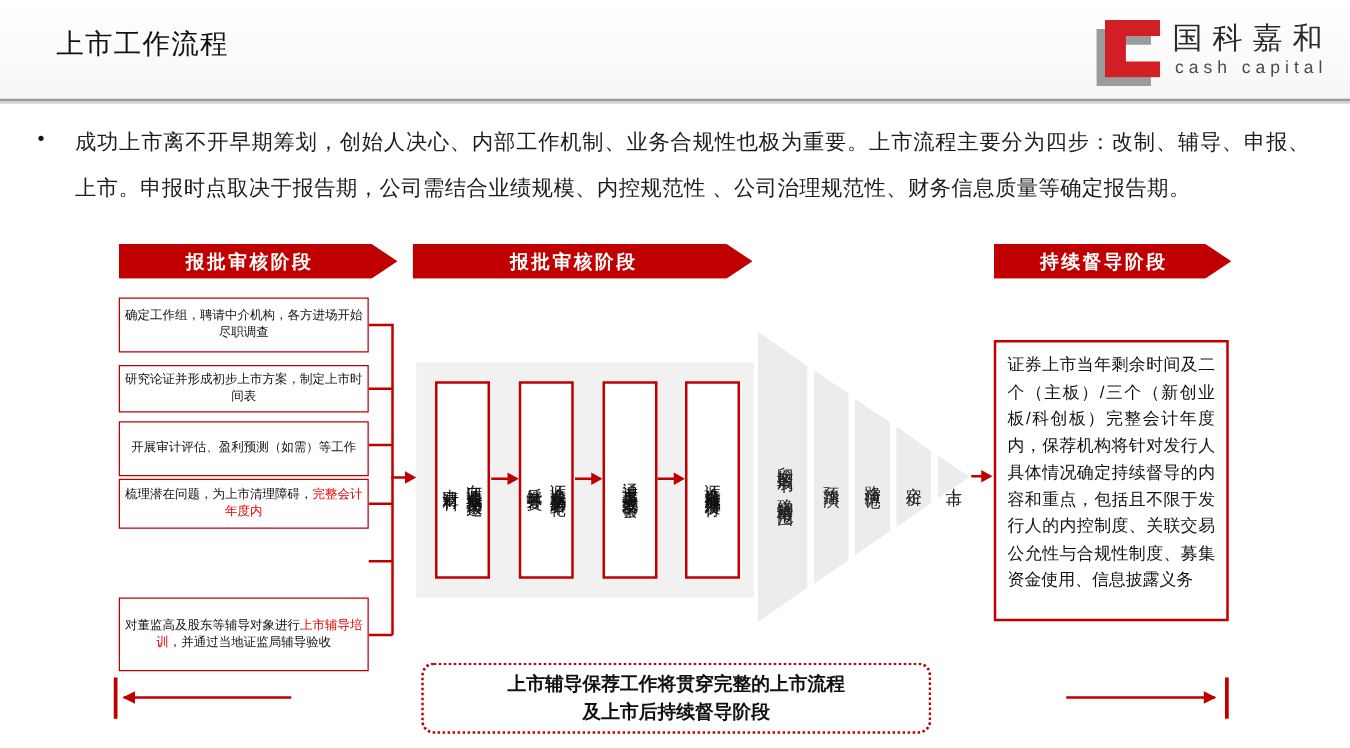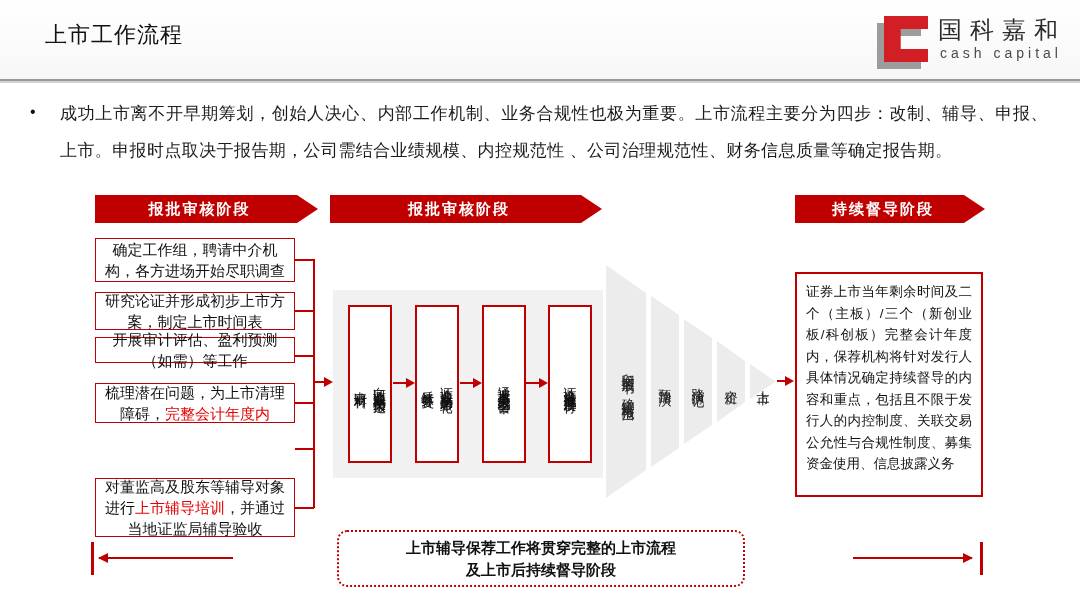--- a/index.html
+++ b/index.html
@@ -30,21 +30,21 @@
     font-size:15px;font-weight:bold;letter-spacing:2px;display:flex;align-items:center;justify-content:center;
     clip-path:polygon(0 0,calc(100% - 21px) 0,100% 50%,calc(100% - 21px) 100%,0 100%);
     padding-right:14px;box-sizing:border-box;}
   .b1{left:95px;width:223px;}
   .b2{left:330px;width:272px;}
   .b3{left:608px;width:177px;}
   .b4{left:795px;width:190px;}
   
   .pbox{position:absolute;left:95px;width:200px;border:1.5px solid #c00000;background:#fff;
     box-sizing:border-box;display:flex;align-items:center;justify-content:center;text-align:center;
-    font-size:15px;line-height:1.4;font-weight:500;color:#111;padding:2px 4px;}
+    font-size:10px;line-height:1.4;font-weight:500;color:#111;padding:2px 4px;}
   .em{color:#e60000;}
   
   .redline{position:absolute;background:#c00000;}
   .harrow{position:absolute;height:2px;background:#c00000;}
   .harrow::after{content:"";position:absolute;right:-8px;top:-4px;border-left:9px solid #c00000;
     border-top:5px solid transparent;border-bottom:5px solid transparent;}
   
   .panel{position:absolute;left:333px;top:290px;width:270px;height:188px;background:#f1f1f2;}
   .vbox{position:absolute;top:305px;width:44px;height:158px;border:2px solid #c00000;background:#fff;
     box-sizing:border-box;display:flex;align-items:center;justify-content:center;}
@@ -105,21 +105,21 @@
   <div class="banner b1">报批审核阶段</div>
   <div class="banner b2">报批审核阶段</div>
   <div class="banner b4">持续督导阶段</div>
 
   <div class="pbox" style="top:238px;height:44px;">
     <div><span>确定工作组，聘请中介机构，各方进场开始尽职调查</span><span class="em"></span><span></span></div>
   </div>
   <div class="pbox" style="top:292px;height:38px;">
     <div><span>研究论证并形成初步上市方案，制定上市时间表</span><span class="em"></span><span></span></div>
   </div>
-  <div class="pbox" style="top:337px;height:26px;">
+  <div class="pbox" style="top:337px;height:44px;">
     <div><span>开展审计评估、盈利预测（如需）等工作</span><span class="em"></span><span></span></div>
   </div>
   <div class="pbox" style="top:383px;height:40px;">
     <div><span>梳理潜在问题，为上市清理障碍，</span><span class="em">完整会计年度内</span><span></span></div>
   </div>
   <div class="pbox" style="top:478px;height:59px;">
     <div><span>对董监高及股东等辅导对象进行</span><span class="em">上市辅导培训</span><span>，并通过当地证监局辅导验收</span></div>
   </div>
 
   <div class="redline" style="left:313px;top:259px;width:1.5px;height:249px;"></div>

